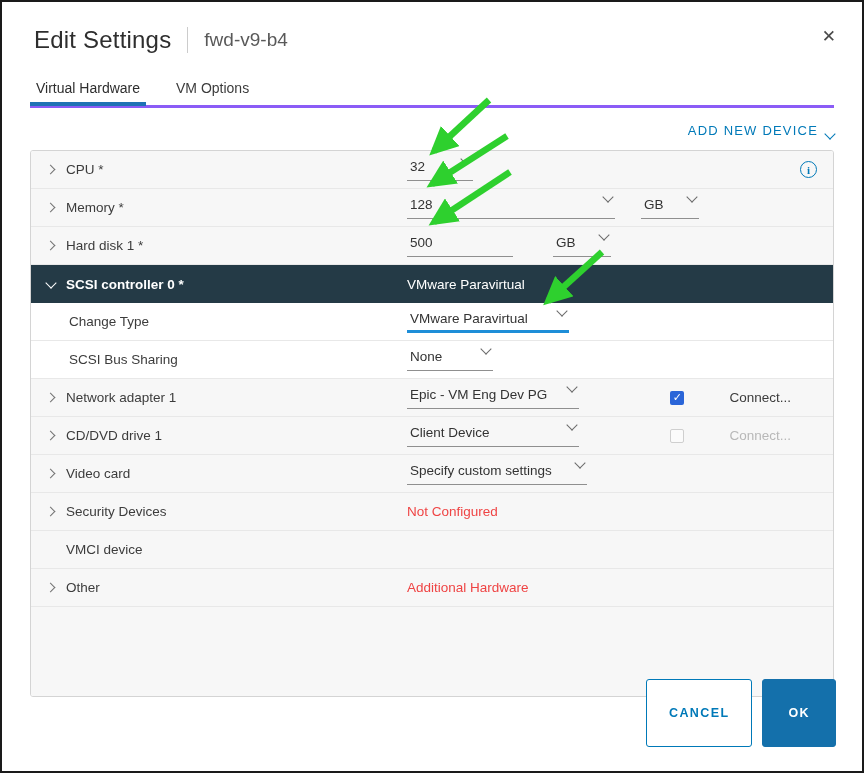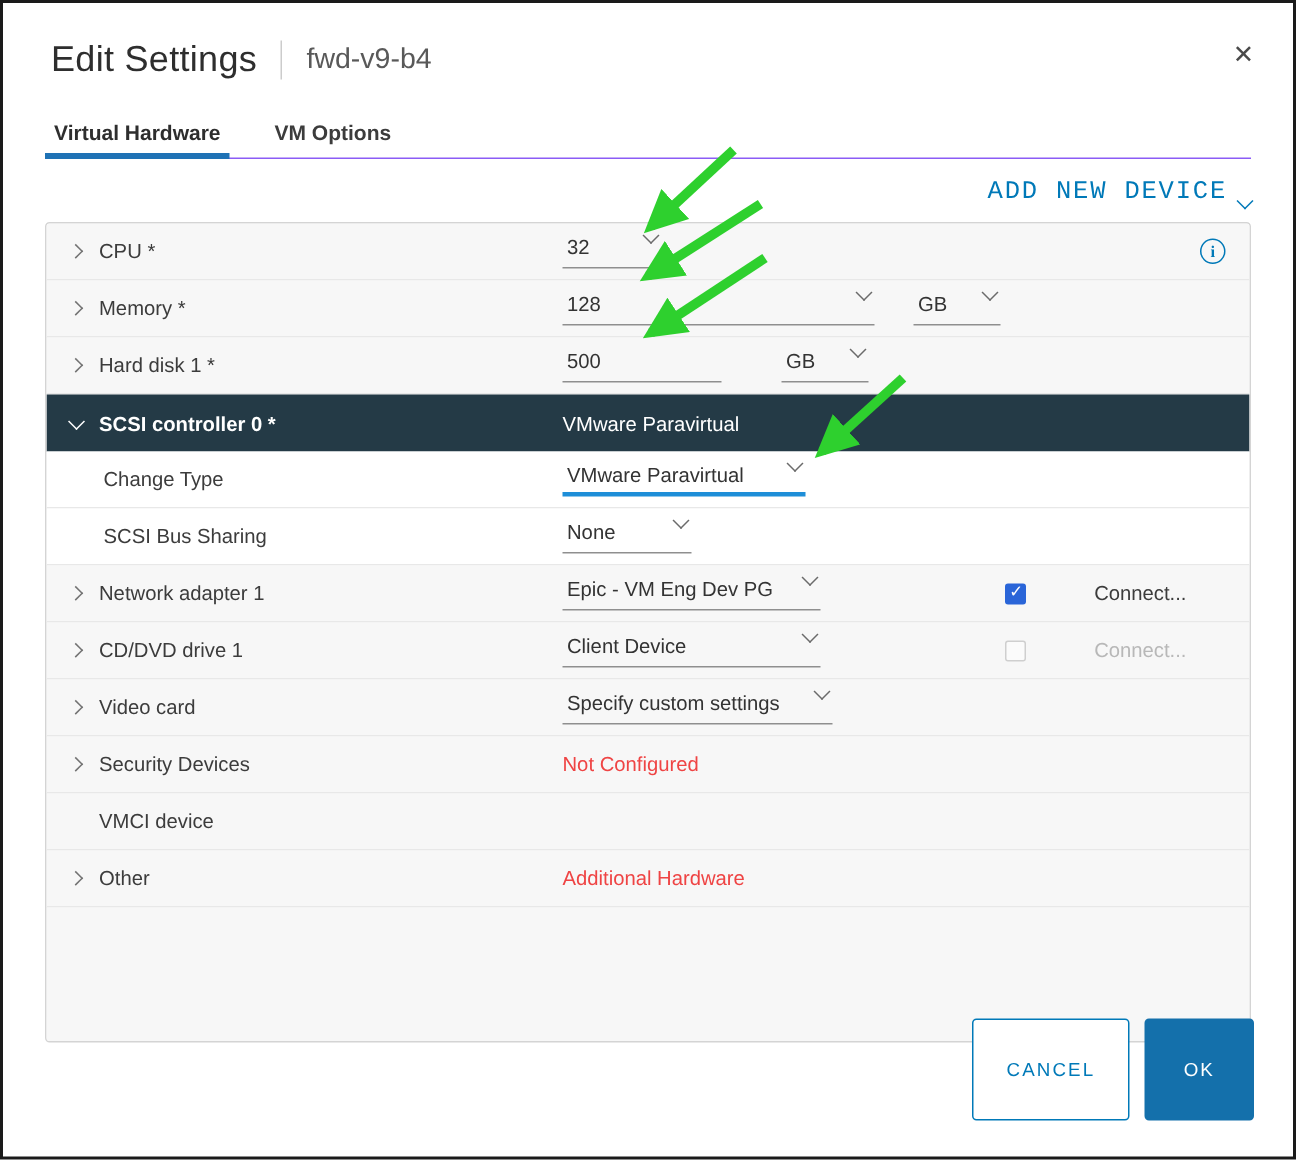--- a/index.html
+++ b/index.html
@@ -16,38 +16,38 @@
   .dialog{position:relative;width:100%;height:100%;}
 
   
   .hdr{display:flex;align-items:center;padding:24px 32px 0 32px;}
   .hdr-title{font-size:24px;color:#2e2e2e;letter-spacing:.2px;}
   .hdr-div{width:1px;height:26px;background:#ccc;margin:0 16px;}
   .hdr-vm{font-size:19px;color:#595959;}
   .close-x{position:absolute;top:26px;right:26px;font-size:17px;color:#4a4a4a;cursor:pointer;line-height:1;}
 
   
-  .tabs{display:flex;margin:26px 28px 0 28px;border-bottom:1px solid #8b5cf6;padding-left:4px;font-weight:bold;}
+  .tabs{display:flex;margin:26px 28px 0 28px;border-bottom:3px solid #8b5cf6;padding-left:4px;}
   .tab{font-size:14px;color:#3c3c3c;padding:0 2px 9px 2px;margin-right:32px;position:relative;cursor:pointer;}
   .tab.active{color:#2e2e2e;}
   .tab.active::after{content:"";position:absolute;left:-4px;right:-4px;bottom:-1px;height:4px;background:#1f72b5;}
 
   
   .toolbar{display:flex;justify-content:flex-end;align-items:center;margin:12px 28px 10px 28px;height:20px;}
-  .add-dev{color:#0079b8;font-size:17px;letter-spacing:1.2px;display:flex;align-items:flex-end;cursor:pointer;font-weight:500;font-family:Liberation Mono, monospace;}
+  .add-dev{color:#0079b8;font-size:13px;letter-spacing:1.2px;display:flex;align-items:flex-end;cursor:pointer;font-weight:500;}
 
   
   .chev{display:inline-block;width:7px;height:7px;border-left:1.6px solid #6b6b6b;border-bottom:1.6px solid #6b6b6b;transform:rotate(-45deg);margin-top:-4px;}
   .chev.blue{border-color:#0079b8;margin-left:8px;}
   .chev.white{border-color:#fff;}
   .chev-r{display:inline-block;width:6px;height:6px;border-right:1.4px solid #737373;border-bottom:1.4px solid #737373;transform:rotate(-45deg);}
 
   
   .grid{margin:0 28px;border:1px solid #d4d4d4;border-radius:3px;height:547px;box-sizing:border-box;display:flex;flex-direction:column;overflow:hidden;}
-  .row{display:flex;align-items:center;height:38px;min-height:38px;box-sizing:border-box;border-bottom:1px solid #e8e8e8;background:#f7f7f7;font-size:13.5px;}
+  .row{display:flex;align-items:center;height:38px;min-height:38px;box-sizing:border-box;border-bottom:1px solid #e8e8e8;background:#f7f7f7;font-size:13.5px;gap:32px;}
   .row.white{background:#ffffff;}
   .row.dark{background:#243a46;color:#fff;border-bottom:none;}
   .row.filler{flex:1;border-bottom:none;}
   .lbl-cell{width:344px;min-width:344px;display:flex;align-items:center;padding-left:16px;box-sizing:border-box;}
   .lbl-cell .expander{width:10px;margin-right:9px;display:flex;align-items:center;}
   .lbl-cell.indent{padding-left:38px;}
   .lbl{color:#3c3c3c;}
   .row.dark .lbl{color:#fff;font-weight:bold;}
   .val-cell{display:flex;align-items:center;flex:1;}
   .right-cell{margin-left:auto;margin-right:10px;display:flex;align-items:center;}
@@ -65,21 +65,21 @@
   .ckbox.on{background:#2a65d8;color:#fff;font-size:11px;font-weight:bold;line-height:1;cursor:pointer;}
   .ckbox.off{background:#fbfbfb;border:1px solid #cfcfcf;color:transparent;}
   .cklabel{color:#3c3c3c;margin-left:39px;}
   .cklabel.dim{color:#b8b8b8;}
 
   
   .info{width:17px;height:17px;border:1.4px solid #0079b8;border-radius:50%;color:#0079b8;font-size:11px;font-weight:bold;display:inline-flex;align-items:center;justify-content:center;cursor:pointer;box-sizing:border-box;font-family:"Liberation Serif","DejaVu Serif",serif;}
 
   
   .footer{position:absolute;right:26px;bottom:24px;display:flex;}
-  .btn{font-size:12.5px;font-weight:normal;letter-spacing:1.4px;border-radius:3px;padding:9px 20px;cursor:pointer;font-family:inherit;}
+  .btn{font-size:12.5px;font-weight:bold;letter-spacing:1.4px;border-radius:3px;padding:9px 20px;cursor:pointer;font-family:inherit;}
   .btn.cancel{background:#fff;color:#0079b8;border:1px solid #0079b8;margin-right:10px;padding:9px 22px;}
   .btn.ok{background:#1470ab;color:#fff;border:1px solid #1470ab;padding:26px 25px;}
 
   
   .overlay{position:absolute;left:0;top:0;width:864px;height:773px;pointer-events:none;}
 </style>
 </head>
 <body>
 
 <div class="dialog">

